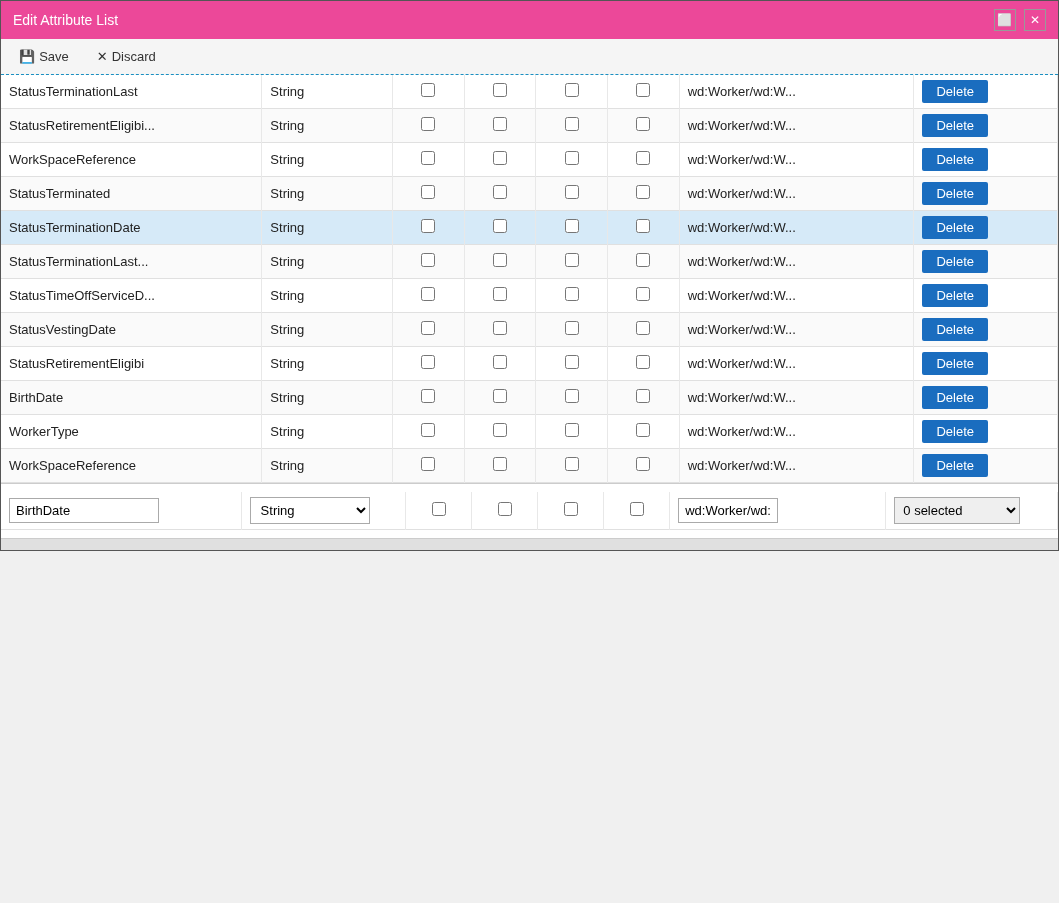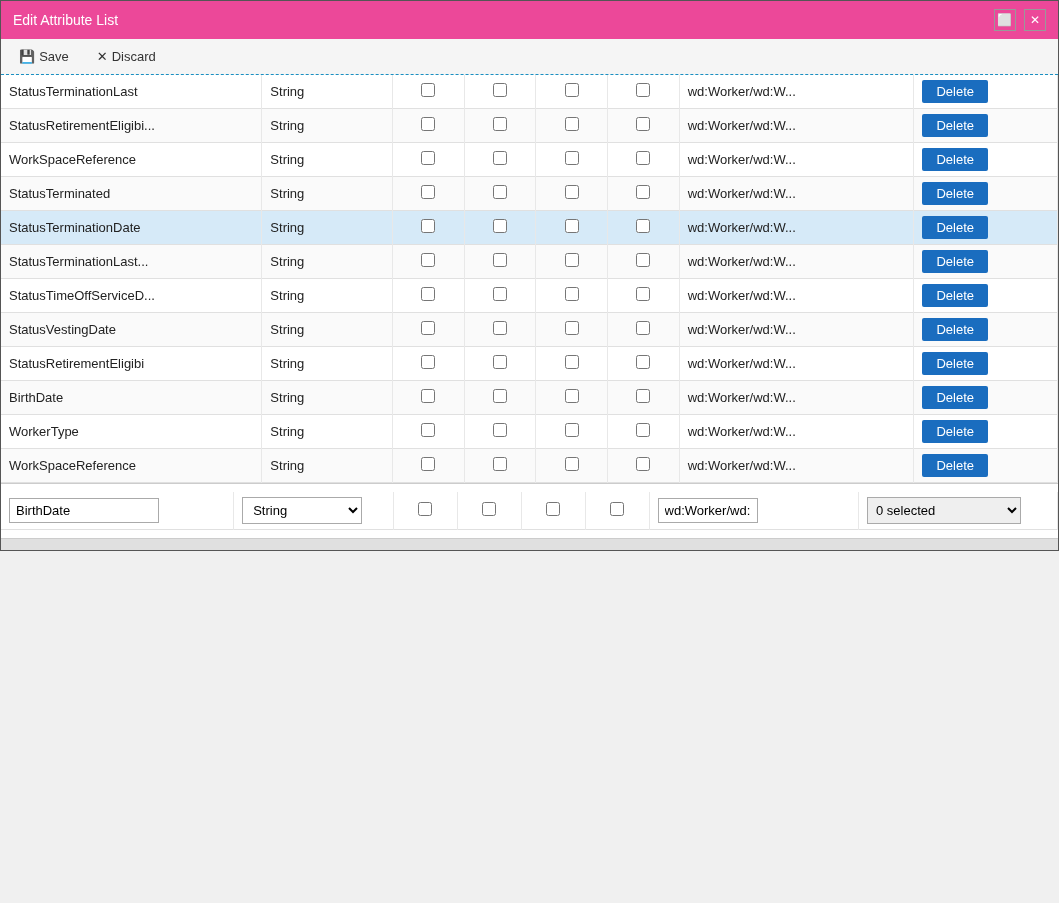--- a/index.html
+++ b/index.html
@@ -470,21 +470,21 @@
             <td class="col-cb3 checkbox-cell">
               <input type="checkbox" class="new-row-checkbox" style="">
             </td>
             <td class="col-cb4 checkbox-cell">
               <input type="checkbox" class="new-row-checkbox" style="">
             </td>
             <td class="col-path">
               <input class="path-input" type="text" value="wd:Worker/wd:..." style="">
             </td>
             <td class="col-action">
-              <select style="width:154px; padding:4px; font-size:13px; border:1px solid #aaa;">
+              <select style="width:126px; padding:4px; font-size:13px; border:1px solid #aaa;">
                 <option>0 selected</option>
               </select>
             </td>
           </tr>
         </tbody>
       </table>
     </div>
   </div>
 
 

